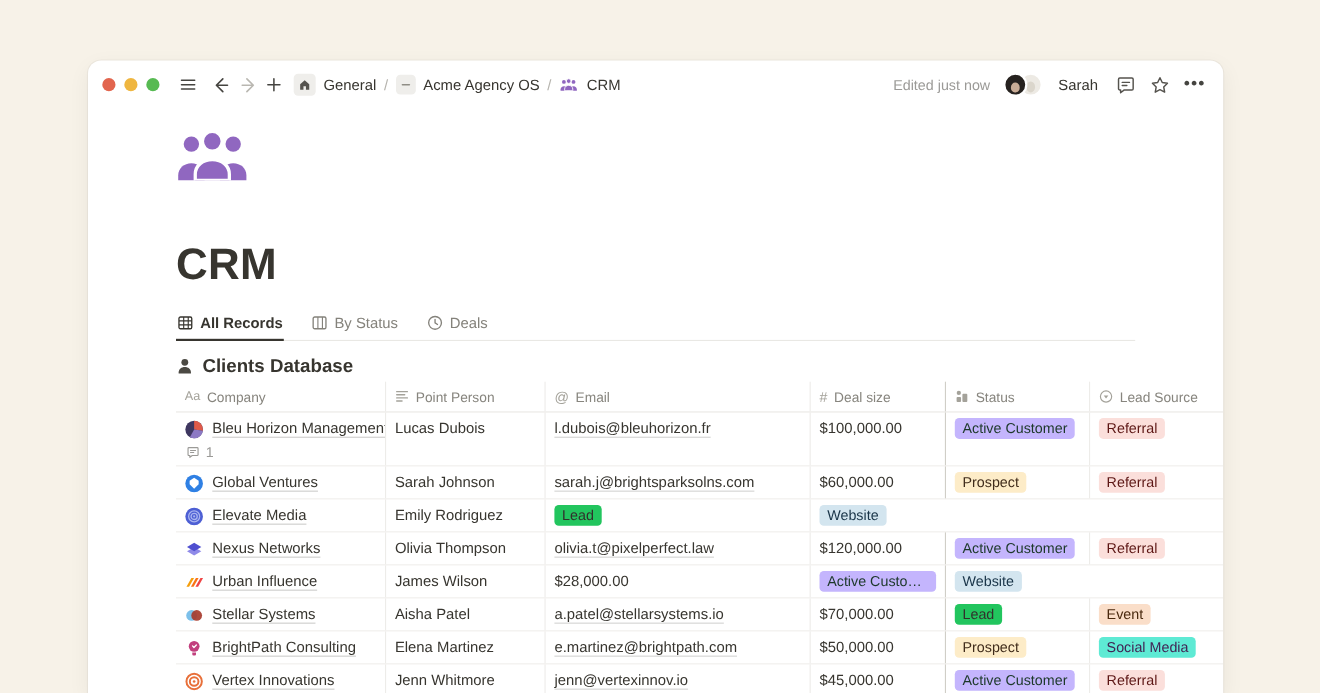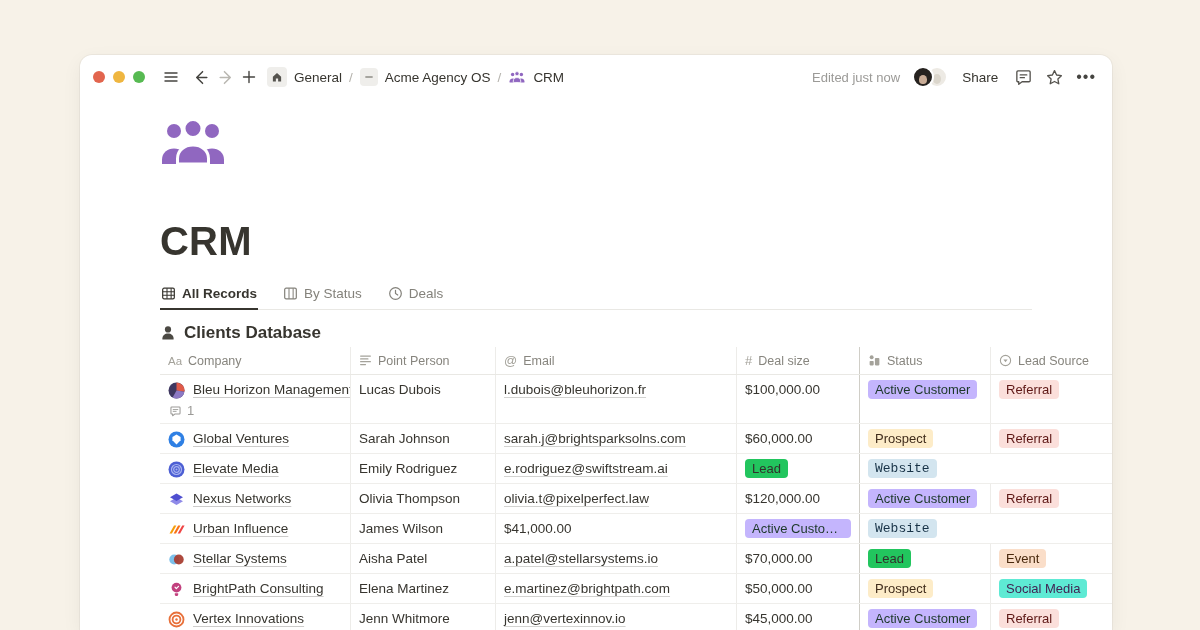--- a/index.html
+++ b/index.html
@@ -82,21 +82,21 @@
     text-underline-offset:2.5px; text-decoration-thickness:1px; }
   .email-text { text-decoration:underline; text-decoration-color:rgba(55,53,47,.22);
     text-underline-offset:2.5px; text-decoration-thickness:1px; }
   .comment-line { display:flex; align-items:center; gap:5px; color:#9B9A97; font-size:13px; margin-top:1px; padding-left:1px; }
   .badge { display:inline-block; font-size:13px; line-height:19px; padding:0 7px; border-radius:4px;
     max-width:100%; overflow:hidden; text-overflow:ellipsis; vertical-align:top; }
   .badge-green { background:#c4b5fd; color:#1C3829; }
   .badge-yellow { background:#FDECC8; color:#402C1B; }
   .badge-gray { background:#22c55e; color:#32302C; }
   .badge-red { background:#FBDFDB; color:#5D1715; }
-  .badge-blue { background:#D3E5EF; color:#183347;font-family:Liberation Mono, monospace; }
+  .badge-blue { background:#D3E5EF; color:#183347; }
   .badge-orange { background:#FADEC9; color:#49290E; }
   .badge-purple { background:#5eead4; color:#412454; }
 </style>
 </head>
 <body>
 
 <div class="card">
 
   <div class="toolbar">
     <div class="traffic">
@@ -150,21 +150,21 @@
           </svg>
       </span>
       <span class="crumb-label">CRM</span>
     </div>
     <div class="spacer"></div>
     <span class="edited">Edited just now</span>
     <div class="avatars">
       <span class="avatar dark"></span>
       <span class="avatar light"></span>
     </div>
-    <span class="share">Share</span>
+    <span class="share">Sarah</span>
     <span class="tb-right-icon" style="margin-left:2px;">
       <svg width="19" height="19" viewBox="0 0 20 20">
           <path d="M3 4.2C3 3.5 3.5 3 4.2 3h11.6c.7 0 1.2.5 1.2 1.2v9.1c0 .7-.5 1.2-1.2 1.2H8.5L5 17.2v-2.7H4.2c-.7 0-1.2-.5-1.2-1.2z" fill="none" stroke="currentColor" stroke-width="1.4" stroke-linejoin="round"></path>
           <path d="M6.5 7.3h7M6.5 10.2h4.5" stroke="currentColor" stroke-width="1.3" stroke-linecap="round"></path>
         </svg>
     </span>
     <span class="tb-right-icon">
       <svg width="19" height="19" viewBox="0 0 20 20">
           <path d="M10 2.8l2.2 4.6 5 .7-3.6 3.5.9 5-4.5-2.4-4.5 2.4.9-5L2.8 8.1l5-.7z" fill="none" stroke="currentColor" stroke-width="1.4" stroke-linejoin="round"></path>
         </svg>
@@ -310,21 +310,20 @@
                     <circle cx="8.5" cy="8.5" r="5" fill="none" stroke="#A9B4F0" stroke-width="1.2"></circle>
                     <circle cx="8.5" cy="8.5" r="2.8" fill="none" stroke="#A9B4F0" stroke-width="1.2"></circle>
                     <circle cx="8.5" cy="8.5" r="1" fill="#A9B4F0"></circle>
                   </svg>
                 </span>
         <span class="company-name">Elevate Media</span>
       </div>
 
     </div>
     <div class="cell">Emily Rodriguez</div>
-    <div class="cell"><span class="email-text">e.rodriguez@swiftstream.ai</span></div>
     <div class="cell"><span class="badge badge-gray">Lead</span></div>
     <div class="cell"><span class="badge badge-blue">Website</span></div>
   </div>
 
   <div class="t-row">
     <div class="cell">
       <div class="company-line">
         <span class="logo">
                   <svg width="17" height="17" viewBox="0 0 17 17">
                     <path d="M2 10.2 8.5 14 15 10.2 8.5 6.4Z" fill="#8F8AE8"></path>
@@ -350,21 +349,21 @@
                     <path d="M1.5 12.5l4.5-8h2.4l-4.5 8z" fill="#F59E0B"></path>
                     <path d="M5.6 12.5l4.5-8h2.4l-4.5 8z" fill="#F97316"></path>
                     <path d="M9.7 12.5l4.5-8h2.4l-4.5 8z" fill="#EF4444"></path>
                   </svg>
                 </span>
         <span class="company-name">Urban Influence</span>
       </div>
 
     </div>
     <div class="cell">James Wilson</div>
-    <div class="cell">$41,000.00</div>
+    <div class="cell">$28,000.00</div>
     <div class="cell"><span class="badge badge-green">Active Customer</span></div>
     <div class="cell"><span class="badge badge-blue">Website</span></div>
   </div>
 
   <div class="t-row">
     <div class="cell">
       <div class="company-line">
         <span class="logo">
                   <svg width="17" height="17" viewBox="0 0 17 17">
                     <circle cx="6.2" cy="8.5" r="4.9" fill="#7CC0EA"></circle>

